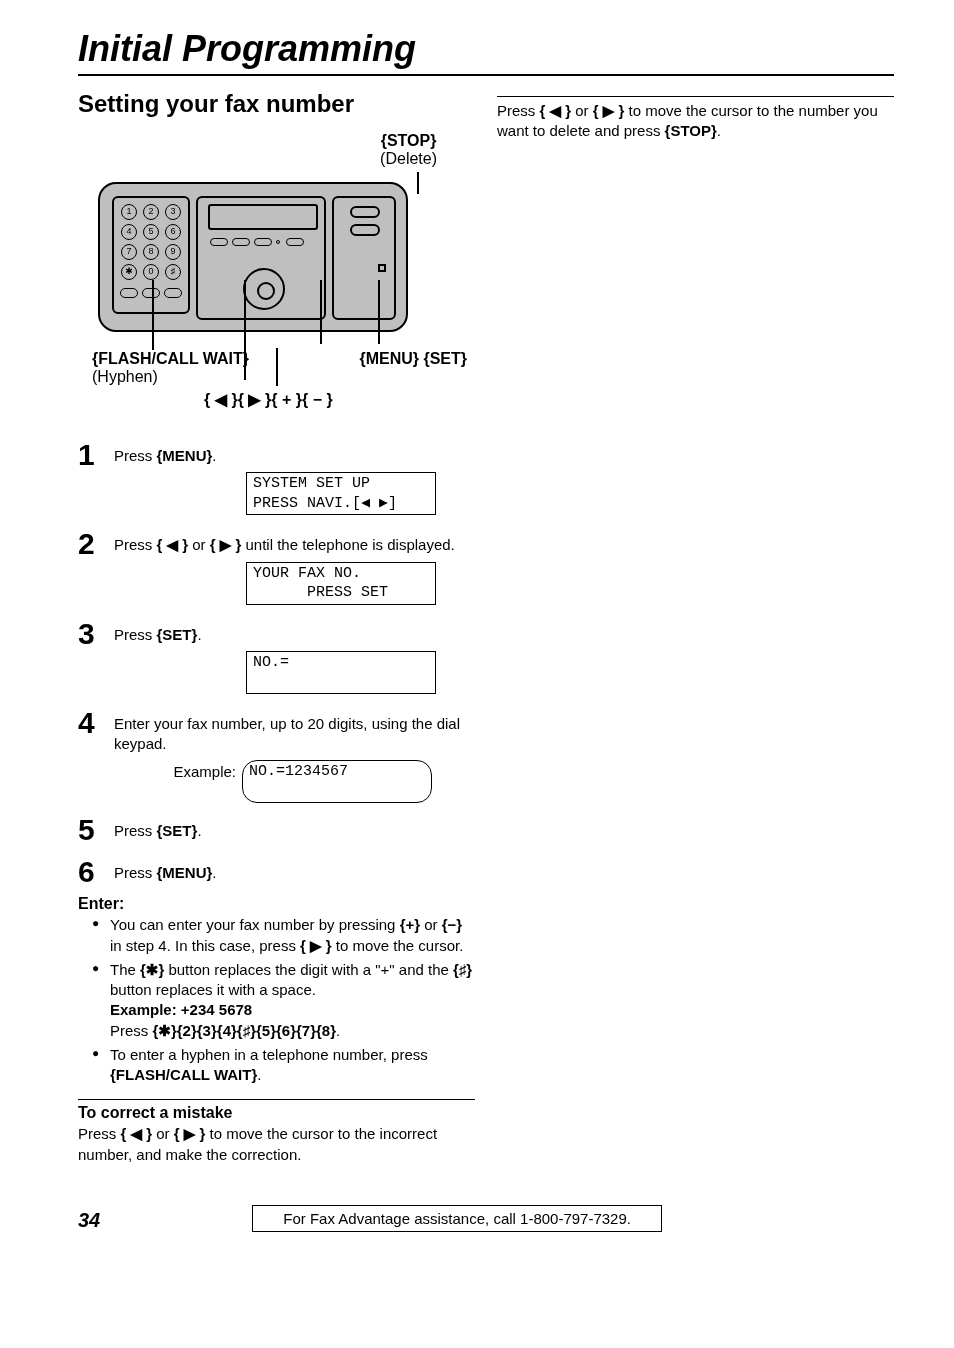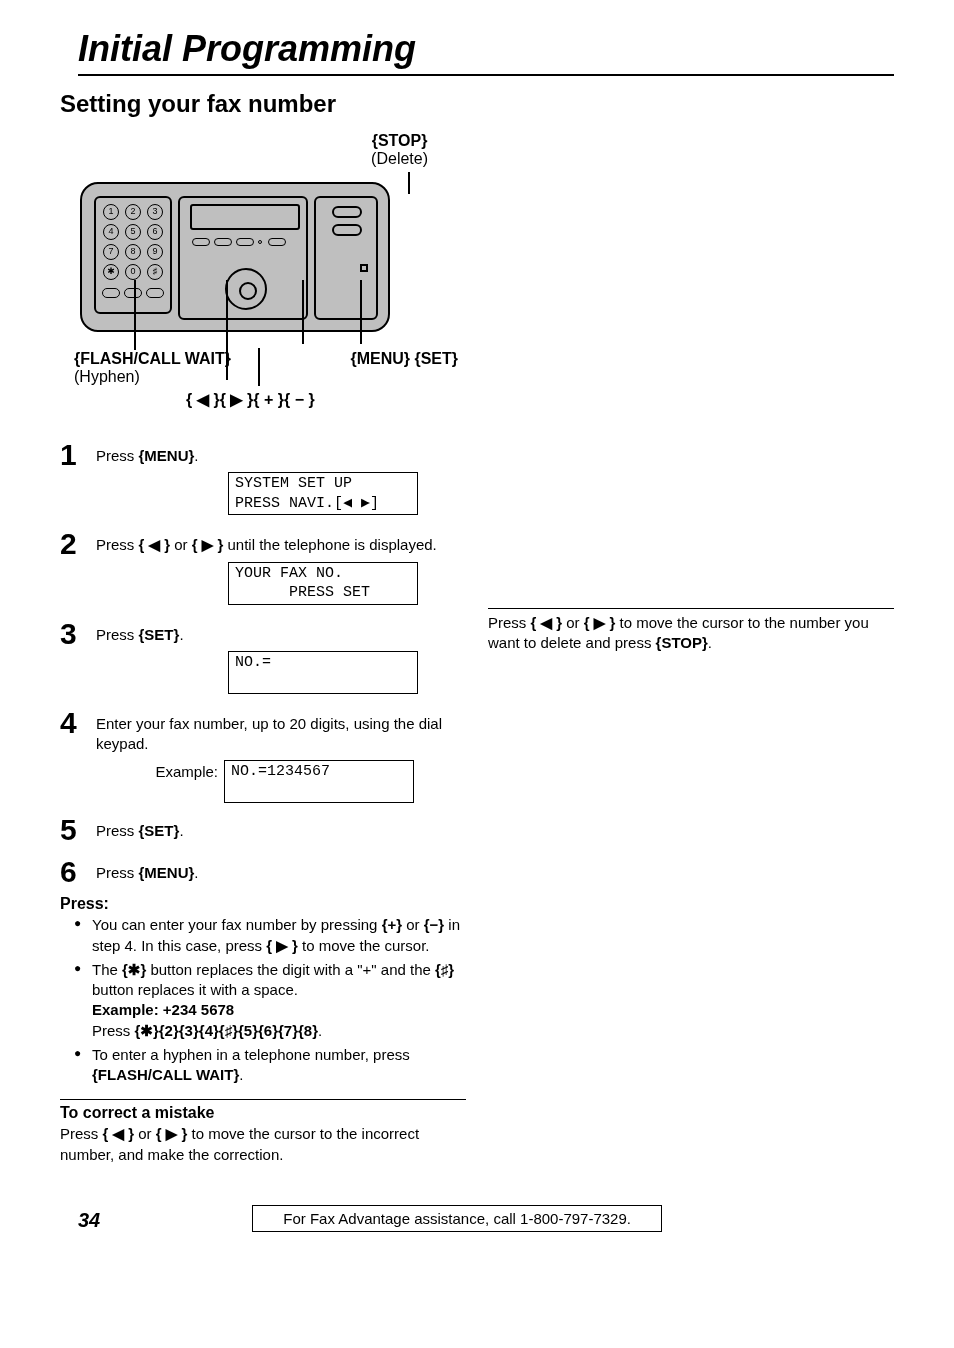--- a/index.html
+++ b/index.html
@@ -18,21 +18,21 @@
     margin: 0 0 4px 18px;
   }
   .chapter-rule {
     border: none;
     border-top: 2px solid #000;
     margin: 0 0 14px 18px;
   }
   .columns {
     display: flex;
     gap: 22px;
-    align-items: center;
+    margin-left: 18px;
   }
   .col { flex: 1; }
   .section-title {
     font-size: 24px;
     font-weight: bold;
     margin: 0 0 14px 0;
   }
   .illustration-wrap {
     position: relative;
     height: 290px;
@@ -244,41 +244,41 @@
  </div>
       </div>
     </div>
 
     <div class="step">
       <div class="step-num">4</div>
       <div class="step-body">
         <span>Enter your fax number, up to 20 digits, using the dial keypad.</span>
         <div class="example-row">
           <div class="example-label">Example:</div>
-          <div class="lcd-box" style="margin:0;">NO.=1234567
+          <div class="lcd-box" style="margin:0;border-radius:15px;">NO.=1234567
  </div>
         </div>
       </div>
     </div>
 
     <div class="step">
       <div class="step-num">5</div>
       <div class="step-body">
         <span>Press </span><span class="key-br">{SET}</span><span>.</span>
       </div>
     </div>
 
     <div class="step" style="margin-bottom:4px;">
       <div class="step-num">6</div>
       <div class="step-body">
         <span>Press </span><span class="key-br">{MENU}</span><span>.</span>
       </div>
     </div>
 
-    <div class="note-head">Press:</div>
+    <div class="note-head">Enter:</div>
     <ul class="bullets">
       <li>
         <span>You can enter your fax number by pressing </span><span class="kb">{+}</span><span> or </span><span class="kb">{−}</span><span> in step 4. In this case, press </span><span class="kb">{ ▶ }</span><span> to move the cursor.</span>
       </li>
       <li>
         <span>The </span><span class="kb">{✱}</span><span> button replaces the digit with a "+" and the </span><span class="kb">{♯}</span><span> button replaces it with a space.</span><br>
         <span class="kb">Example: +234 5678</span><br>
         <span>Press </span><span class="kb">{✱}{2}{3}{4}{♯}{5}{6}{7}{8}</span><span>.</span>
       </li>
       <li>

